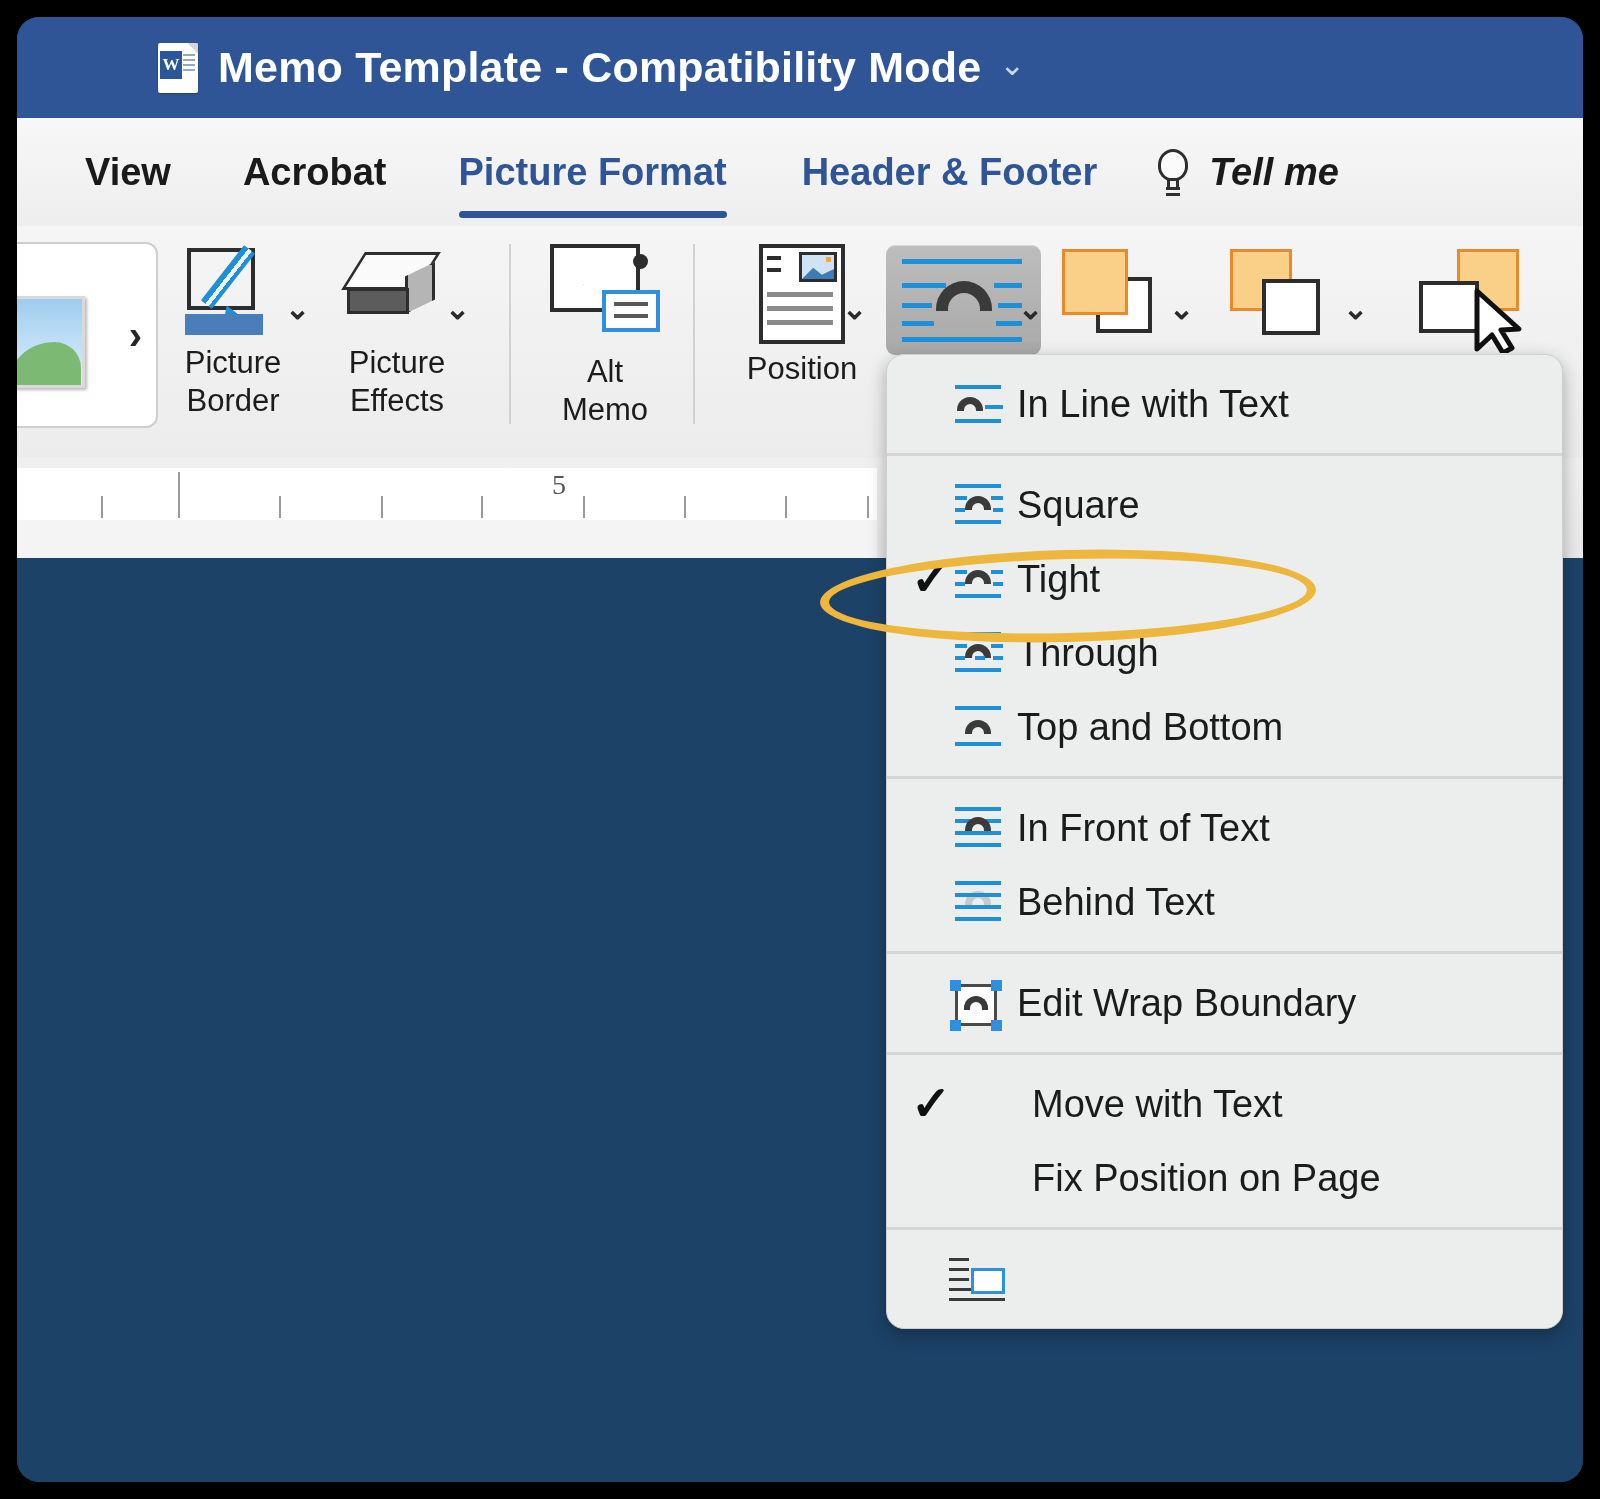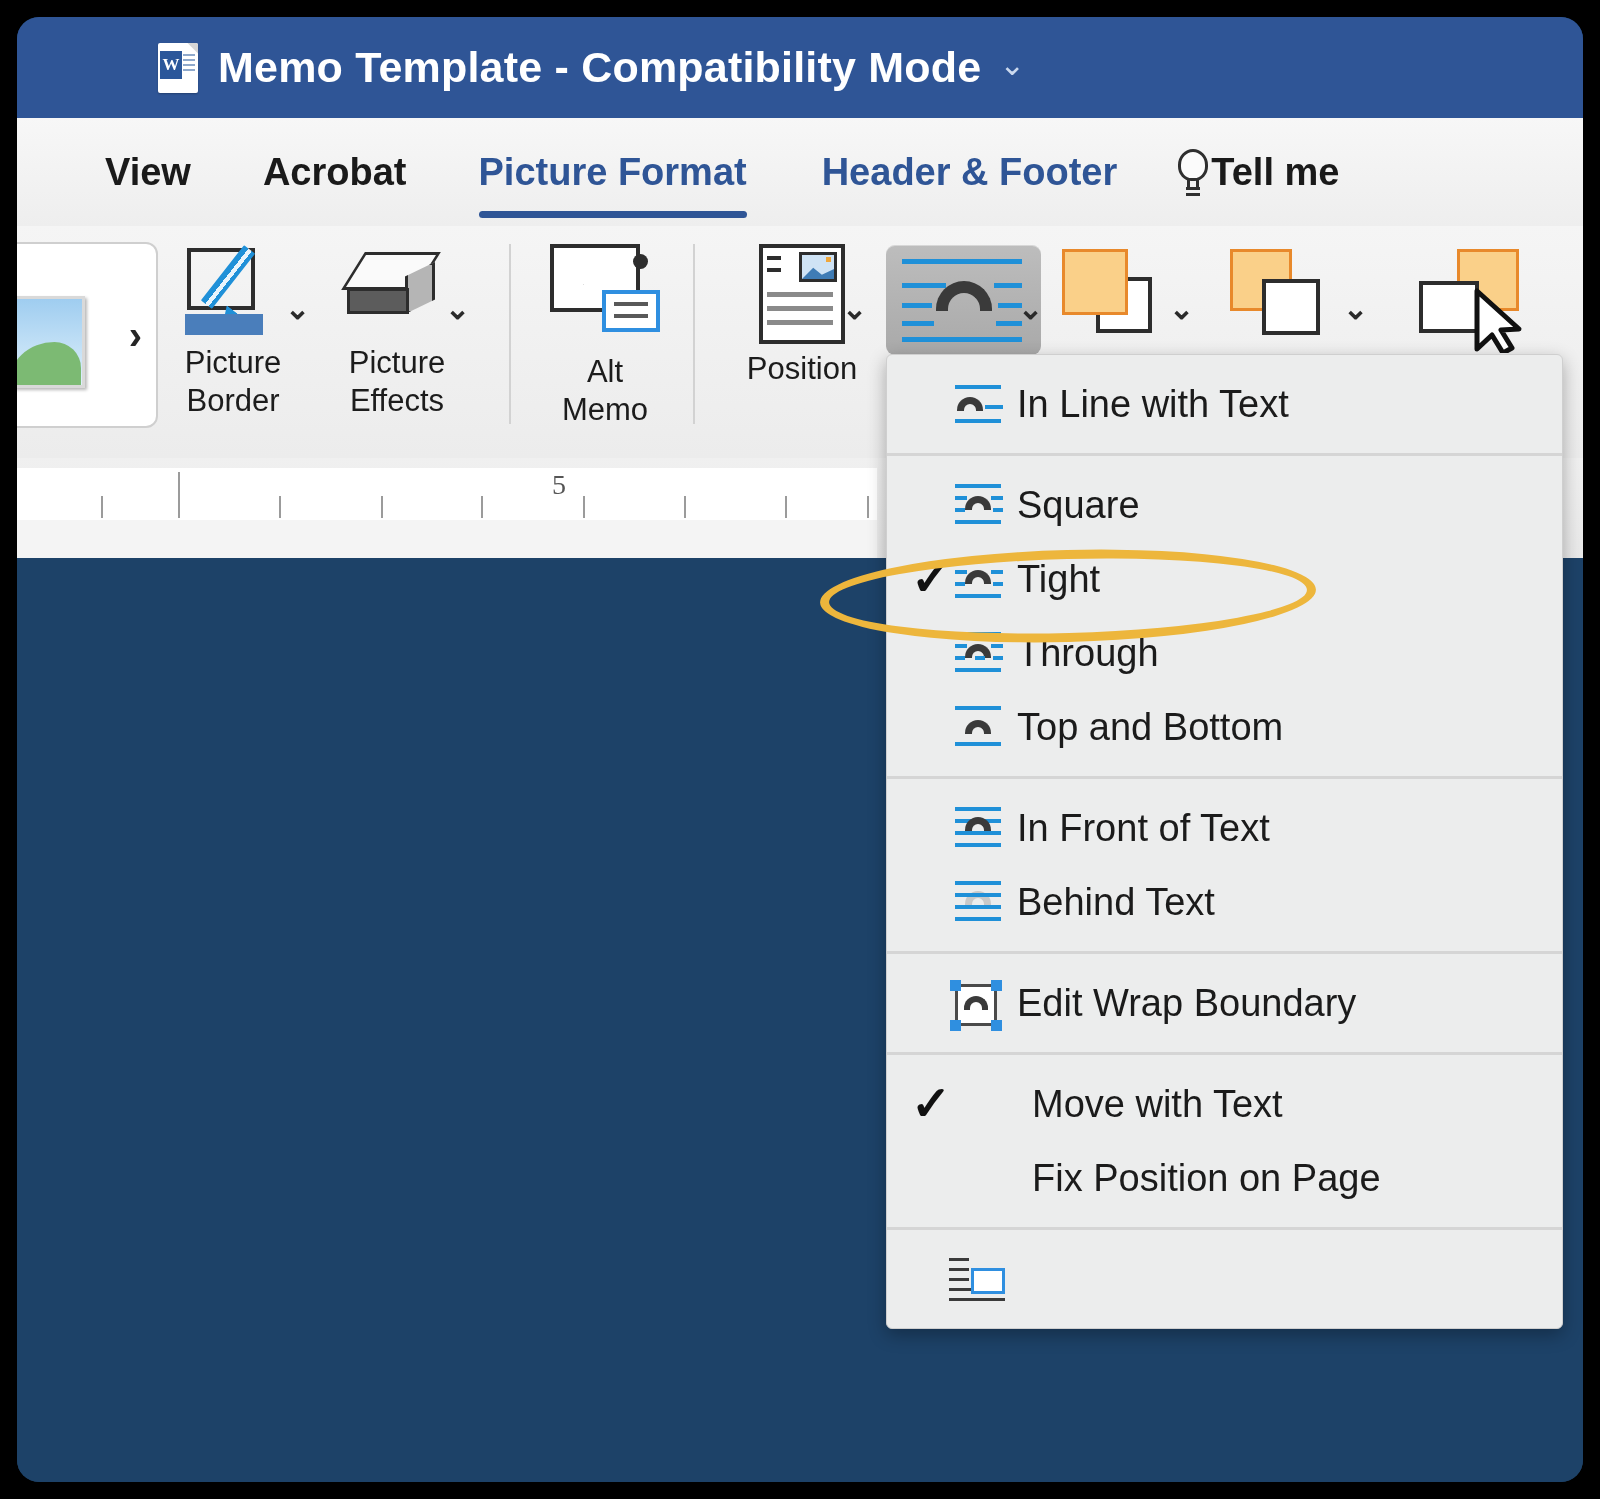--- a/index.html
+++ b/index.html
@@ -235,21 +235,21 @@
   
   .canvas{
     position:absolute;left:0;top:541px;width:100%;bottom:0;background:#1d4268;
   }
 
   
   .menu{
     position:absolute;left:869px;top:337px;width:675px;
     background:#eceded;
     border:1px solid #cfcfcf;
-    border-radius:6px;
+    border-radius:18px;
     box-shadow:0 6px 18px rgba(0,0,0,.30);
     overflow:hidden;
   }
   .mi{
     display:flex;align-items:center;height:74px;position:relative;
   }
   .mi .check{
     position:absolute;left:22px;width:44px;text-align:center;
     font-size:48px;line-height:1;color:#111;font-weight:bold;
   }
@@ -313,41 +313,41 @@
           <i></i>
           <i></i>
         </div>
     </div>
     <div class="title-text">Memo Template  -  Compatibility Mode</div>
     <div class="title-chev">⌄</div>
   </div>
 
   <div class="ribbon">
     <div class="tabs">
-      <div class="tab" style="margin-left:88px;text-align:right;">
+      <div class="tab" style="margin-left:68px;text-align:right;">
         <span>View</span>
       </div>
       <div class="tab" style="margin-left:72px;">
         <span>Acrobat</span>
       </div>
       <div class="tab blue" style="margin-left:72px;">
         <span>Picture Format</span>
         <span class="uline"></span>
       </div>
       <div class="tab blue" style="margin-left:75px;">
         <span>Header &amp; Footer</span>
       </div>
       <div class="tab" style="margin-left:58px;">
         <span class="bulb">
           <span class="glass"></span>
             <span class="neck"></span>
             <span class="b1"></span>
             <span class="b2"></span>
         </span>
-        <span style="">Tell me</span>
+        <span style="margin-left:18px;font-style:italic;">Tell me</span>
       </div>
     </div>
   </div>
 
   <div class="toolrow">
 
     <div class="gallery">
       <div class="thumb">
         <div class="sky"></div>
           <div class="hill"></div>

